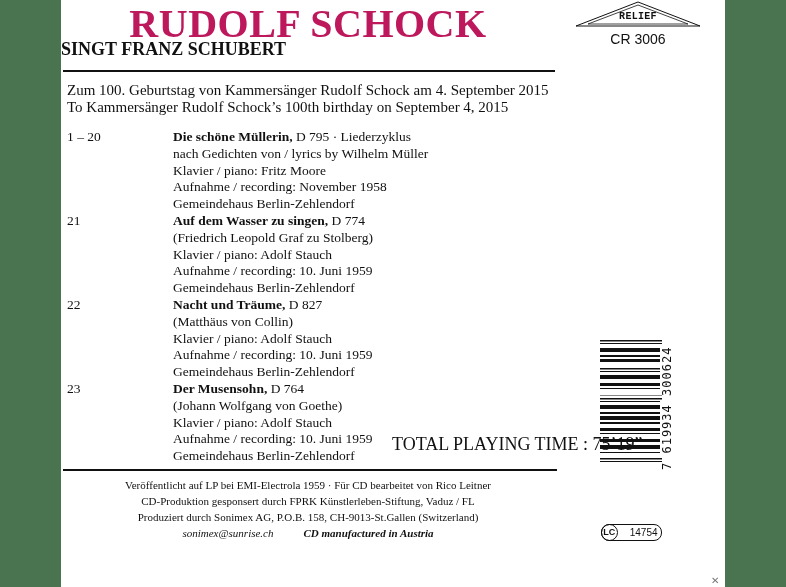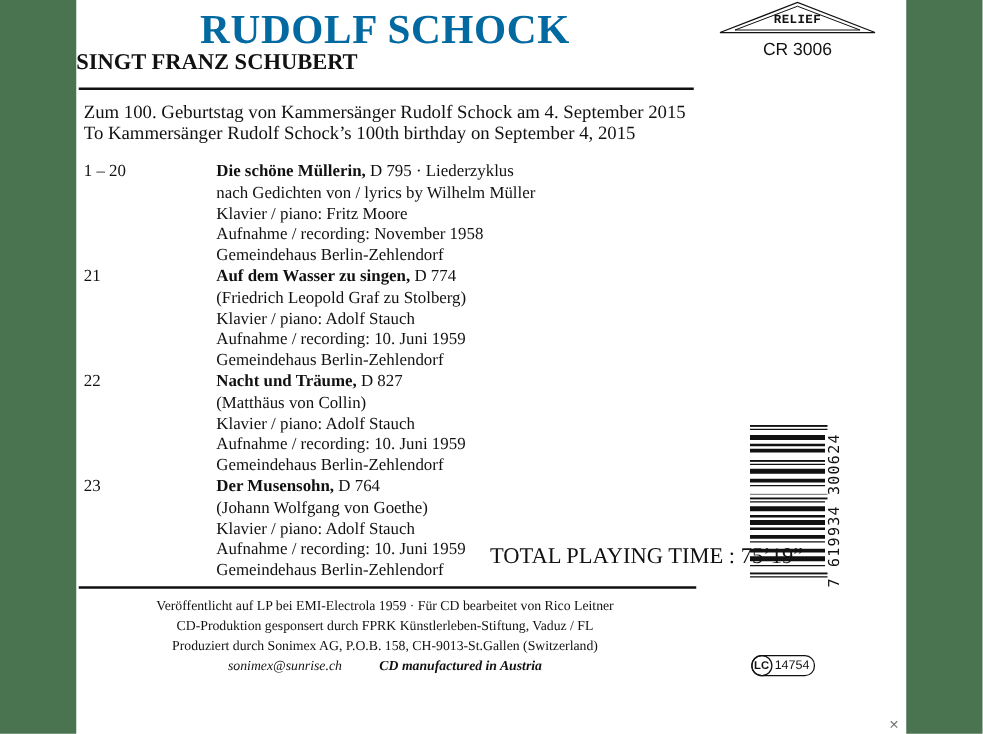--- a/index.html
+++ b/index.html
@@ -8,22 +8,22 @@
     background:#ffffff;
     font-family:"Liberation Serif","DejaVu Serif",serif;
     color:#111;
   }
   .bar { position:absolute; top:0; height:587px; background:#4a7350; }
   .bar.left { left:0; width:61px; }
   .bar.right { left:725px; width:61px; }
 
   .title {
     position:absolute; left:61px; width:494px; top:6px;
-    text-align:center; font-size:33px; font-weight:bold; letter-spacing:0.5px;
-    line-height:36px; color:#0369a1;
+    text-align:center; font-size:40px; font-weight:bold; letter-spacing:0.5px;
+    line-height:36px; color:#be185d;
   }
   .subtitle {
     position:absolute; left:61px; width:494px; top:38px;
     text-align:left; font-size:18px; font-weight:bold; line-height:22px;
   }
   .rule { position:absolute; height:2px; background:#111; }
 
   .logo { position:absolute; left:574px; top:0; width:128px; height:30px; }
   .logo-text {
     position:absolute; left:574px; width:128px; top:11px; text-align:center;
@@ -61,21 +61,21 @@
   }
 
   .lc {
     position:absolute; left:601px; top:524px; height:15px;
     display:flex; align-items:center;
     border:1.3px solid #111; border-radius:8px; padding:0 3px 0 0;
     font-family:"Liberation Sans","DejaVu Sans",sans-serif; font-size:10px;
   }
   .lc .ring {
     display:inline-block; width:15px; height:15px; border:1.3px solid #111; border-radius:50%;
-    margin:-1.3px 2px -1.3px -1.3px; text-align:center; line-height:15px; font-weight:bold; font-size:9px;
+    margin:-1.3px 12px -1.3px -1.3px; text-align:center; line-height:15px; font-weight:bold; font-size:9px;
   }
   .cropmark { position:absolute; left:711px; top:575px; font-family:"DejaVu Sans",sans-serif; font-size:10px; color:#777; }
 </style>
 </head>
 <body>
 
 <div class="bar left"></div>
 <div class="bar right"></div>
 
 <div class="title">RUDOLF SCHOCK</div>

